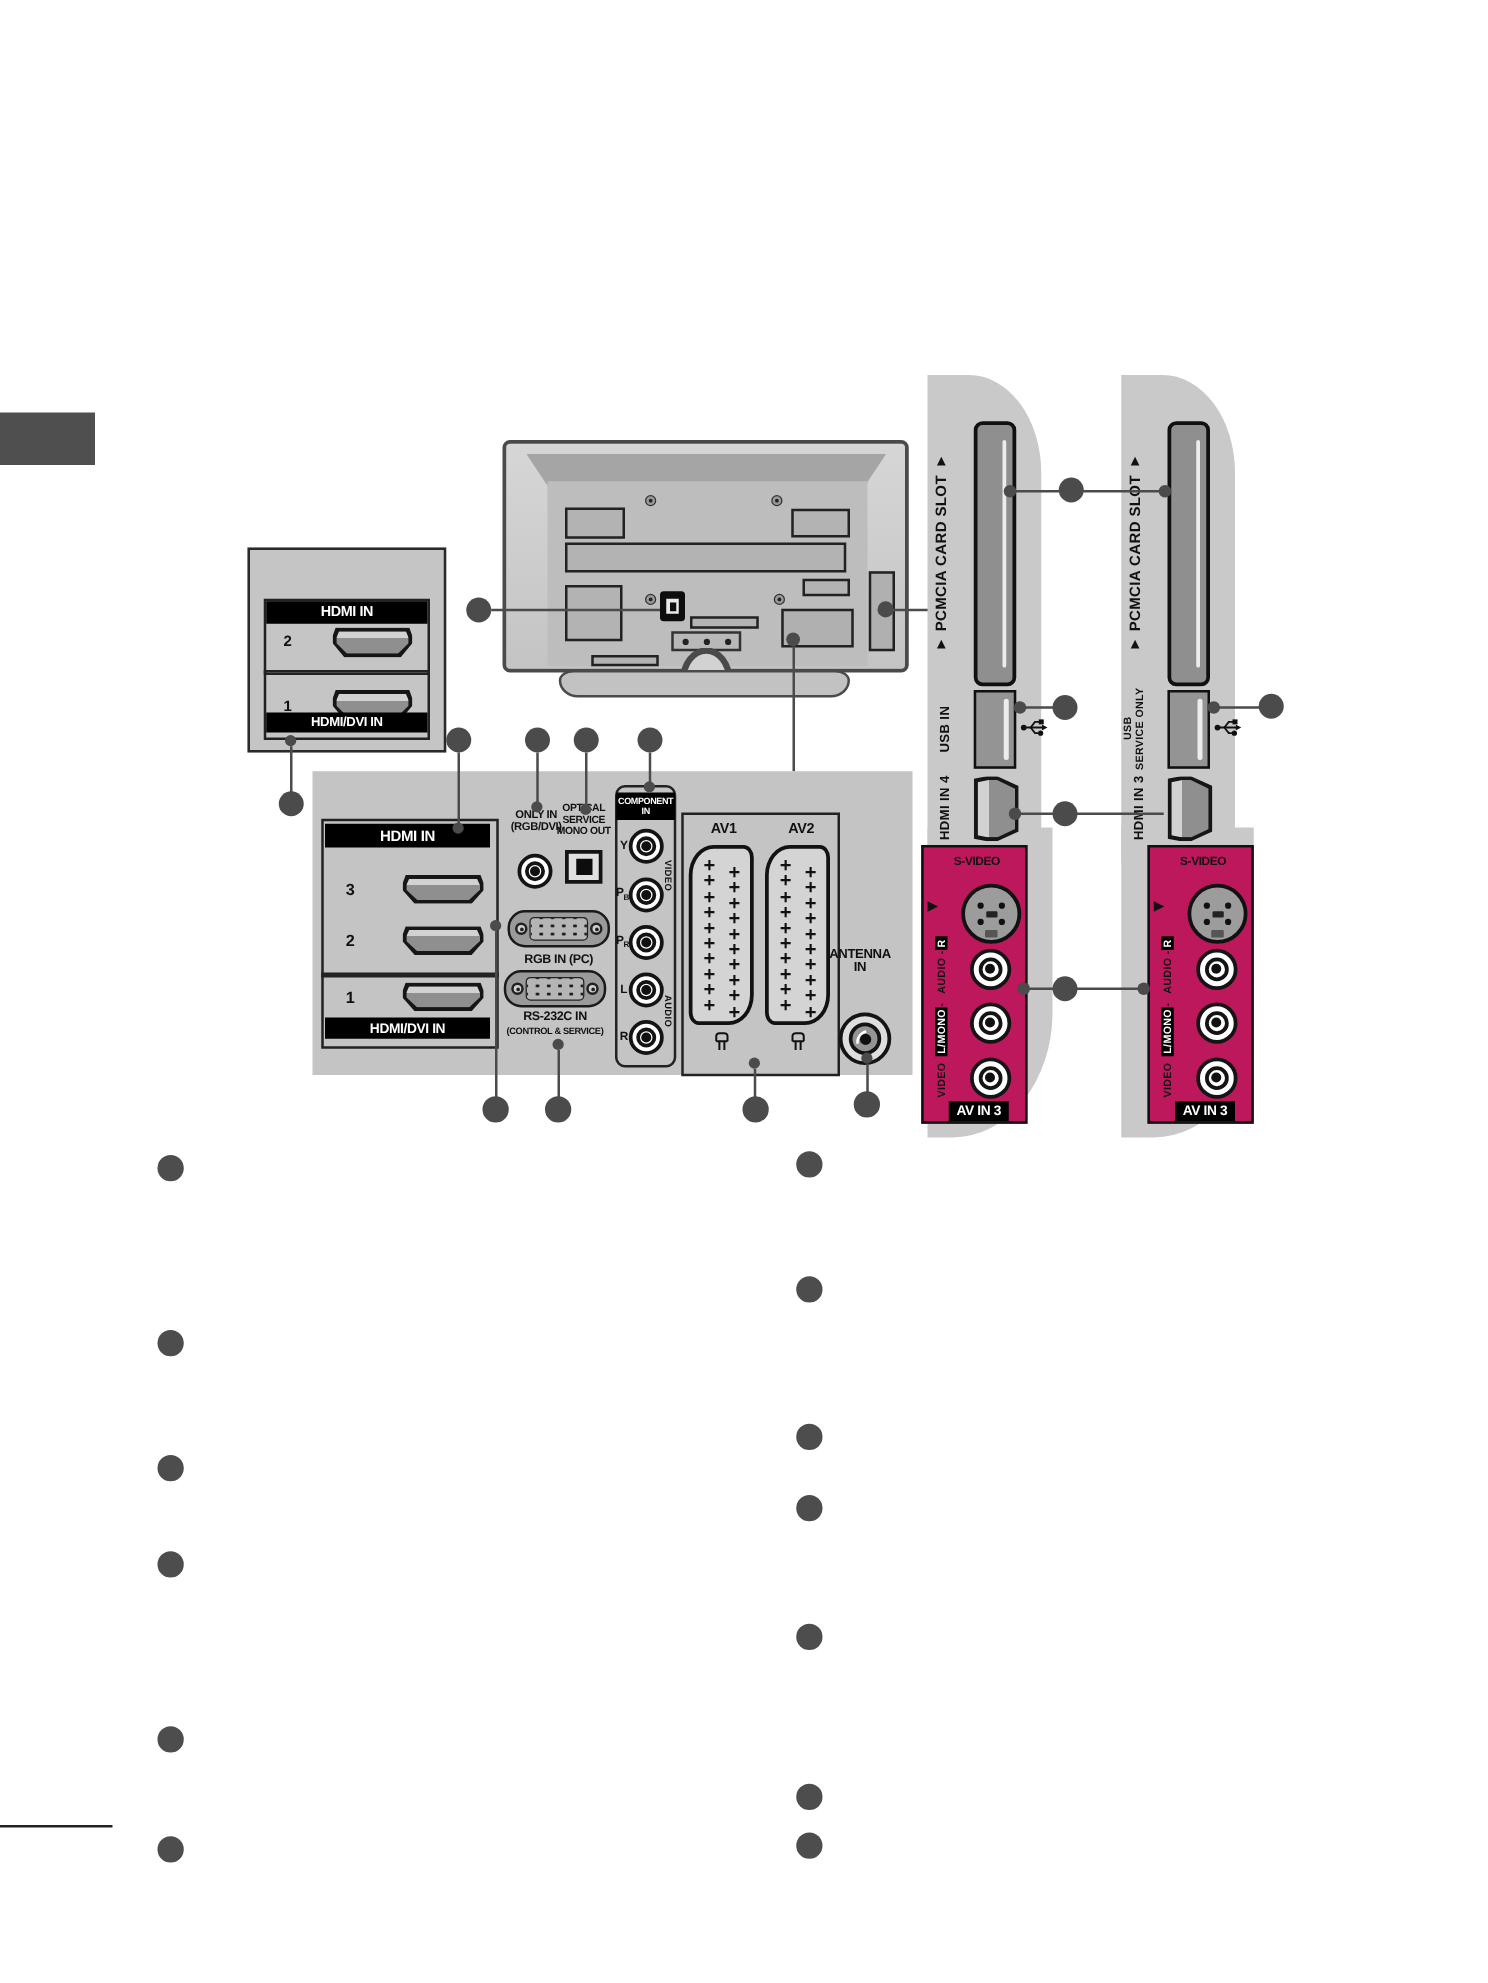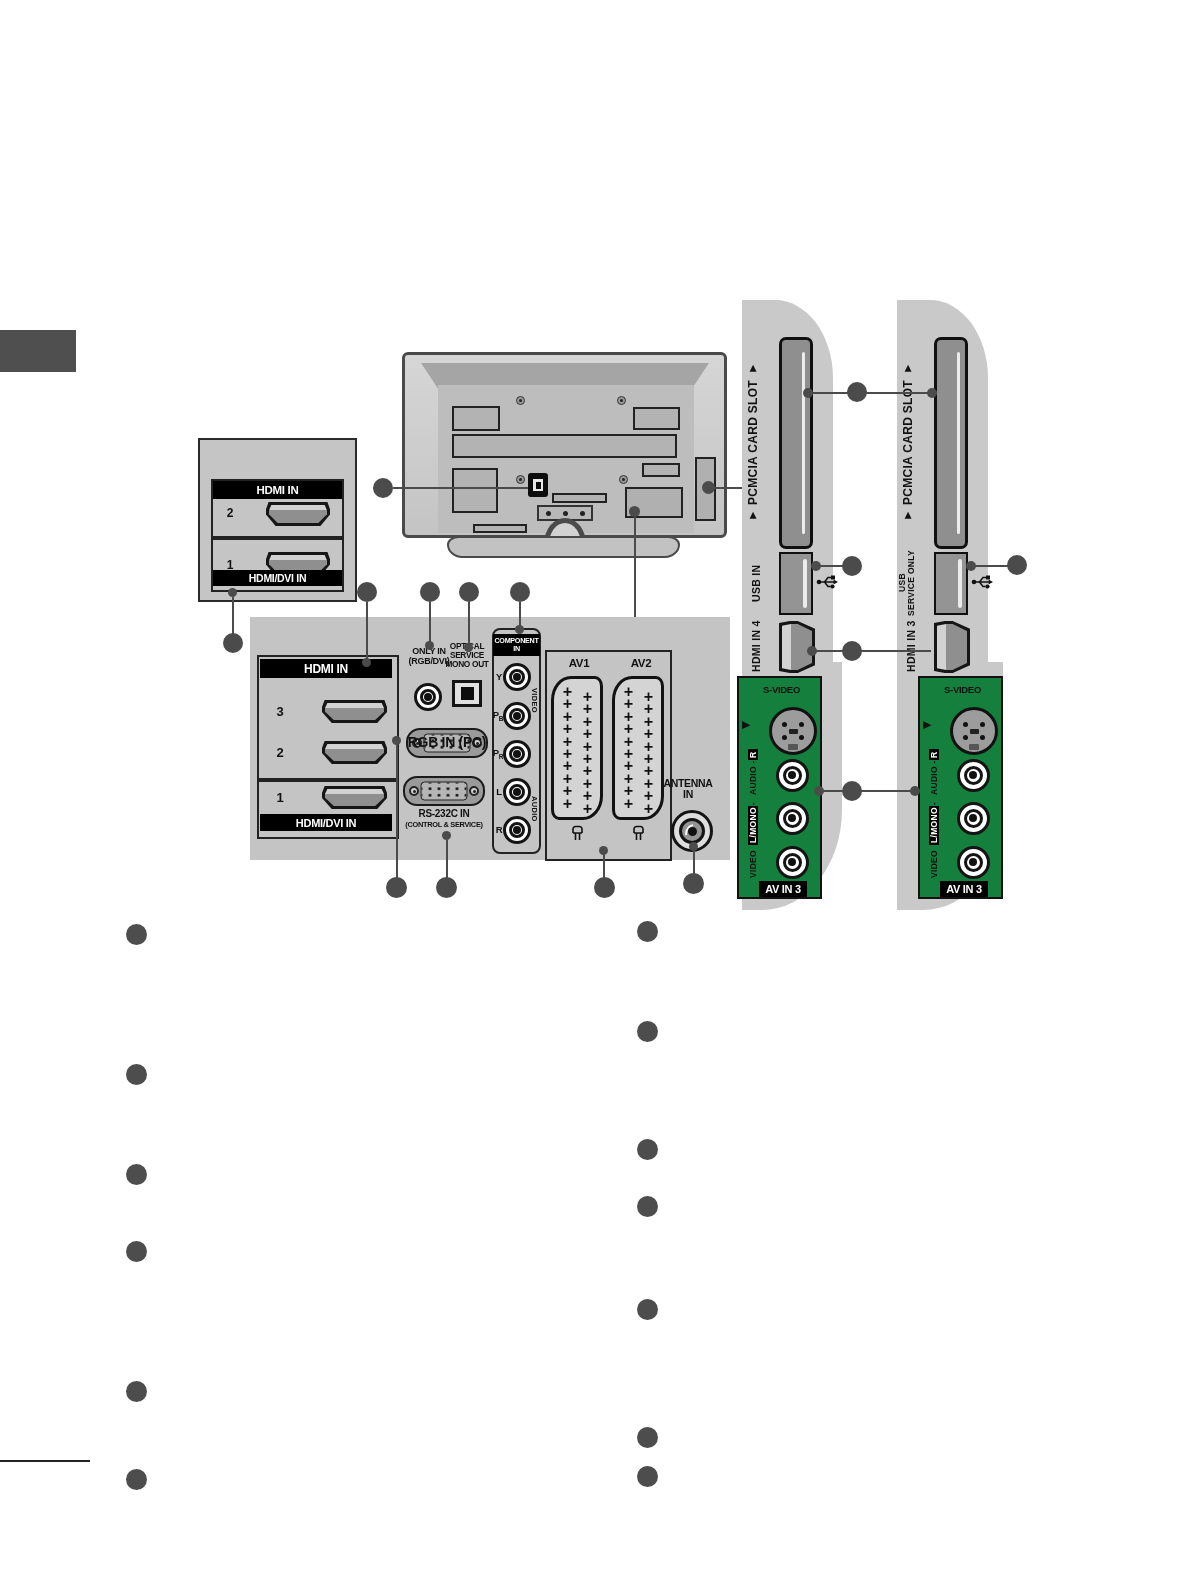--- a/index.html
+++ b/index.html
@@ -52,21 +52,21 @@
   .coax .mid{position:absolute;left:50%;top:50%;width:26px;height:26px;margin:-13px 0 0 -13px;border:3px solid #141414;
              border-radius:50%;background:#949494;box-sizing:border-box;}
   .coax .core{position:absolute;left:50%;top:50%;width:9px;height:9px;margin:-4.5px 0 0 -4.5px;background:#111;border-radius:50%;}
   .coax .hl{position:absolute;left:50%;top:50%;width:15px;height:15px;margin:-7.5px 0 0 -7.5px;border:2.5px solid transparent;
             border-left-color:#fff;border-radius:50%;transform:rotate(35deg);}
   
   .slot{position:absolute;background:#8f8f8f;border:3px solid #101010;border-radius:7px;box-sizing:border-box;}
   .slot:after{content:"";position:absolute;right:5px;top:6%;width:3.5px;height:88%;background:#ececec;border-radius:2px;}
   .usbport{position:absolute;background:#949494;border:2.5px solid #101010;box-sizing:border-box;}
   .usbport:after{content:"";position:absolute;right:4px;top:8%;width:4px;height:84%;background:#ececec;border-radius:2px;}
-  .svpanel{position:absolute;background:#15803d;border:2px solid #111;box-sizing:border-box;}
+  .svpanel{position:absolute;background:#be185d;border:2px solid #111;box-sizing:border-box;}
   .din{position:absolute;width:48px;height:48px;border:3px solid #111;border-radius:50%;background:#9c9c9c;box-sizing:border-box;}
   .din i{position:absolute;width:5px;height:5px;background:#111;border-radius:50%;}
   .din .slotc{position:absolute;left:50%;top:50%;width:9px;height:5px;margin:-2.5px 0 0 -4.5px;background:#222;border-radius:1px;}
   .din .notch{position:absolute;left:50%;bottom:2px;width:10px;height:6px;margin-left:-5px;background:#555;border-radius:1px;}
   
   .tvbox{position:absolute;border:2px solid #222;background:#b3b3b3;box-sizing:border-box;}
   .screw{position:absolute;width:9px;height:9px;border:1.5px solid #333;border-radius:50%;background:#999;box-sizing:border-box;}
   .screw:after{content:"";position:absolute;left:50%;top:50%;width:3px;height:3px;margin:-1.5px 0 0 -1.5px;background:#222;border-radius:50%;}
   .smalltext{font-weight:bold;letter-spacing:-0.3px;}
 </style>
@@ -183,21 +183,21 @@
     <div>SERVICE</div>
     <div>MONO OUT</div>
   </div>
   <div class="optical" style="left:452px;top:680px;width:30px;height:27px;"></div>
 
   <div class="dsub" style="left:406px;top:728px;width:82px;height:30px;">
     <div class="screw" style="left:4px;"></div>
       <div class="screw" style="right:4px;"></div>
       <div class="pins"></div>
   </div>
-  <div class="p smalltext" style="left:406px;top:734px;width:82px;text-align:center;font-size:14px;">RGB IN (PC)</div>
+  <div class="p smalltext" style="left:406px;top:762px;width:82px;text-align:center;font-size:10px;">RGB IN (PC)</div>
 
   <div class="dsub" style="left:403px;top:776px;width:82px;height:30px;">
     <div class="screw" style="left:4px;"></div>
       <div class="screw" style="right:4px;"></div>
       <div class="pins"></div>
   </div>
   <div class="p smalltext" style="left:398px;top:809px;width:92px;text-align:center;font-size:10px;line-height:10.5px;">
     <div>RS-232C IN</div>
     <div style="font-size:7.4px;">(CONTROL &amp; SERVICE)</div>
   </div>
@@ -284,21 +284,21 @@
       <span class="pin" style="left: 29px; top: 110.2px;">+</span>
       <span class="pin" style="left: 29px; top: 122.6px;">+</span>
     </div>
   <svg class="p" style="left:570px;top:824px;" width="15" height="20" viewBox="0 0 15 20">
     <path d="M3 9 V5 a2.5 2.5 0 0 1 2.5 -2.5 h4 a2.5 2.5 0 0 1 2.5 2.5 V9 M3 9 H12 M5.5 9 V16 M9.5 9 V16" fill="none" stroke="#111" stroke-width="1.6"></path>
   </svg>
   <svg class="p" style="left:631px;top:824px;" width="15" height="20" viewBox="0 0 15 20">
     <path d="M3 9 V5 a2.5 2.5 0 0 1 2.5 -2.5 h4 a2.5 2.5 0 0 1 2.5 2.5 V9 M3 9 H12 M5.5 9 V16 M9.5 9 V16" fill="none" stroke="#111" stroke-width="1.6"></path>
   </svg>
 
-  <div class="p smalltext" style="left:652px;top:778px;width:72px;text-align:center;font-size:10.5px;line-height:11px;">
+  <div class="p smalltext" style="left:652px;top:758px;width:72px;text-align:center;font-size:10.5px;line-height:11px;">
     <div>ANTENNA</div>
     <div>IN</div>
   </div>
   <div class="coax" style="left:671px;top:810px;">
     <div class="mid"></div>
       <div class="hl"></div>
       <div class="core"></div>
   </div>
 
   <div class="dot" style="left:357px;top:582px;width:20px;height:20px;"></div>

